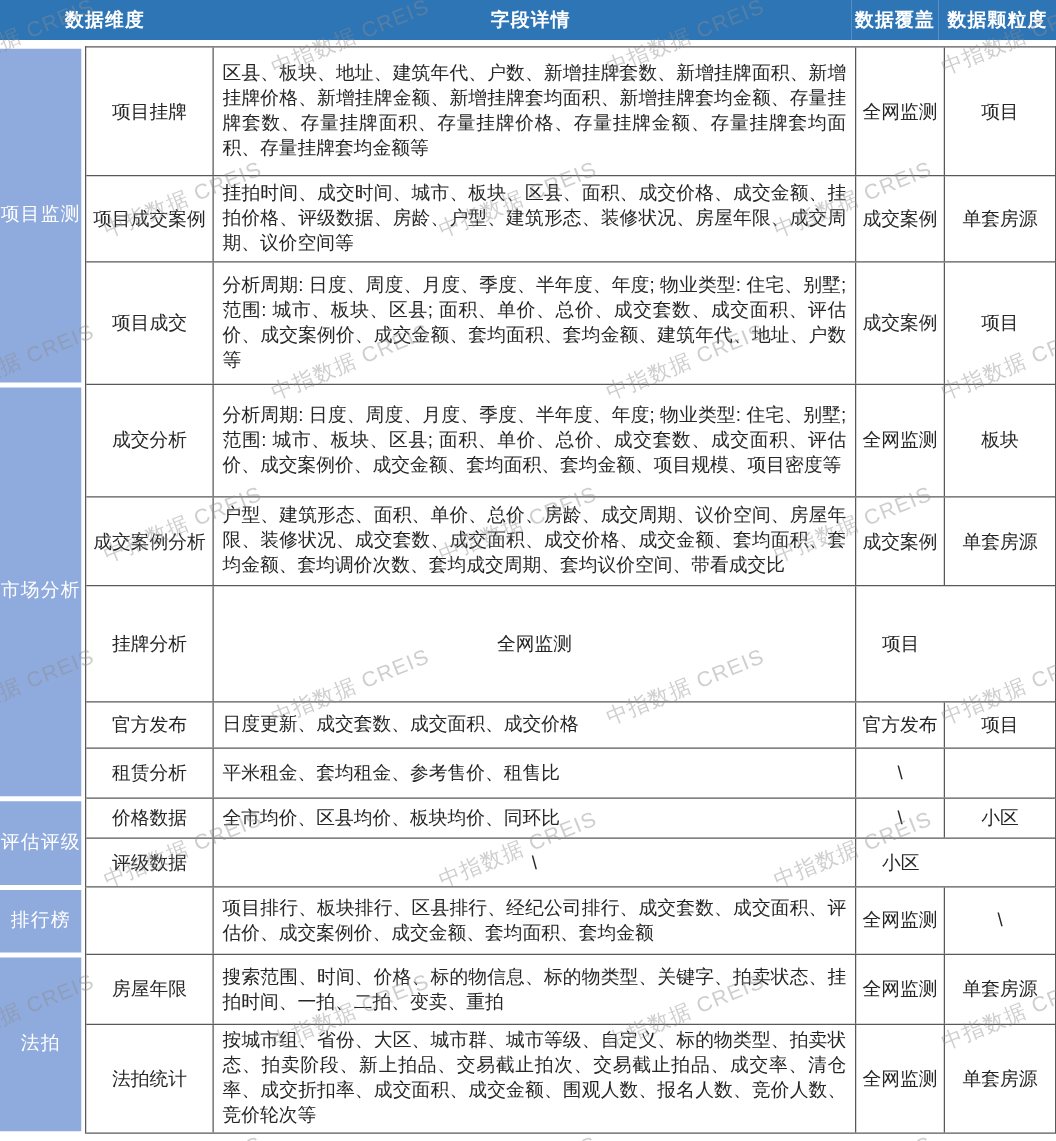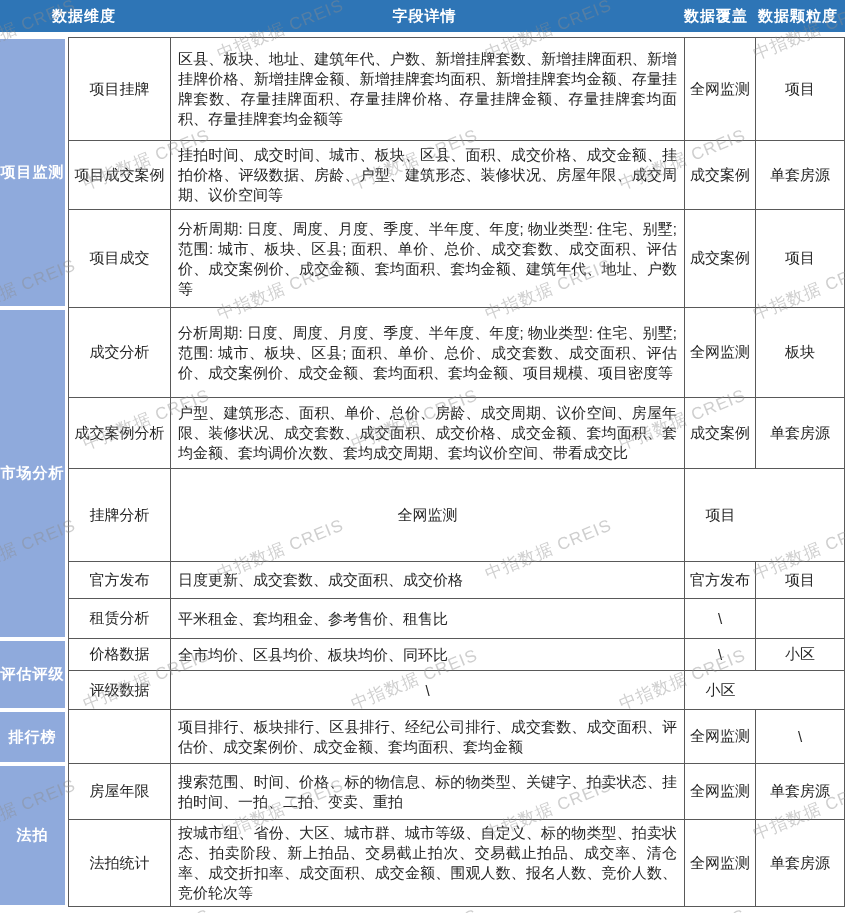--- a/index.html
+++ b/index.html
@@ -48,21 +48,21 @@
   }
   
   .tbody{width:845px;}
   .group{display:flex;align-items:stretch;}
   .group-cell{
     width:65px;
     margin:2px 3px 2px 0;
     background:var(--group-bg);
     color:#ffffff;
     font-size:15px;
-    font-weight:700;
+    font-weight:400;
     letter-spacing:1px;
     display:flex;align-items:center;justify-content:center;
     text-align:center;
     line-height:1.25;
   }
   .rows{
     flex:1;
     border-left:1px solid var(--border);
     border-right:1px solid var(--border);
   }

